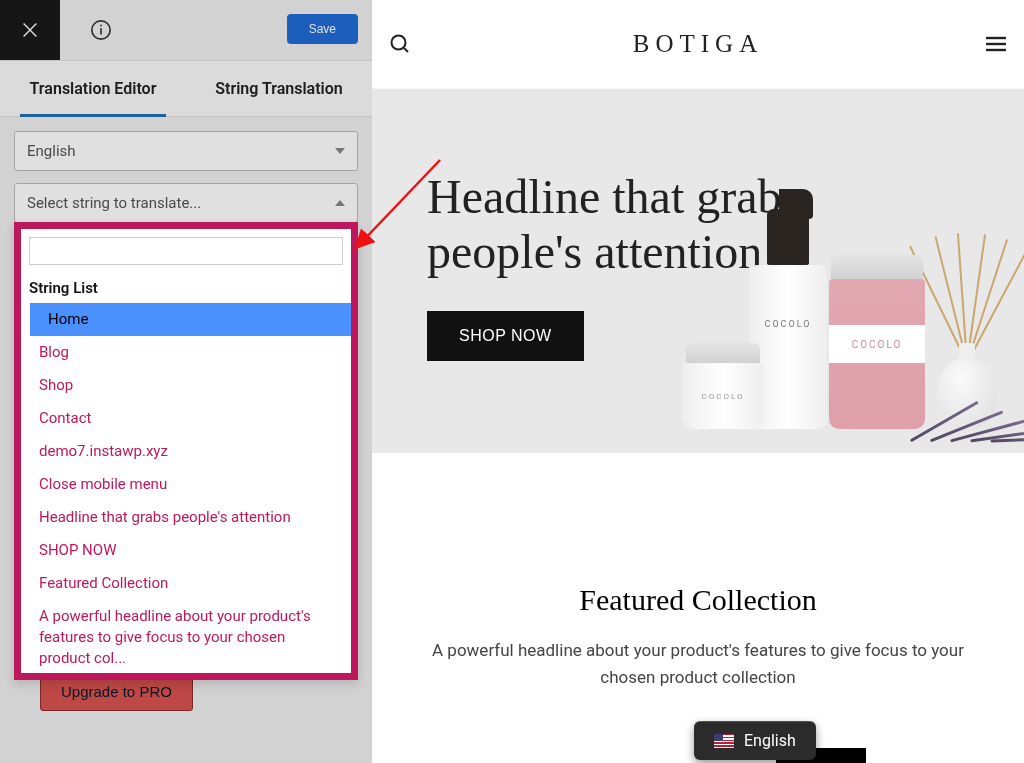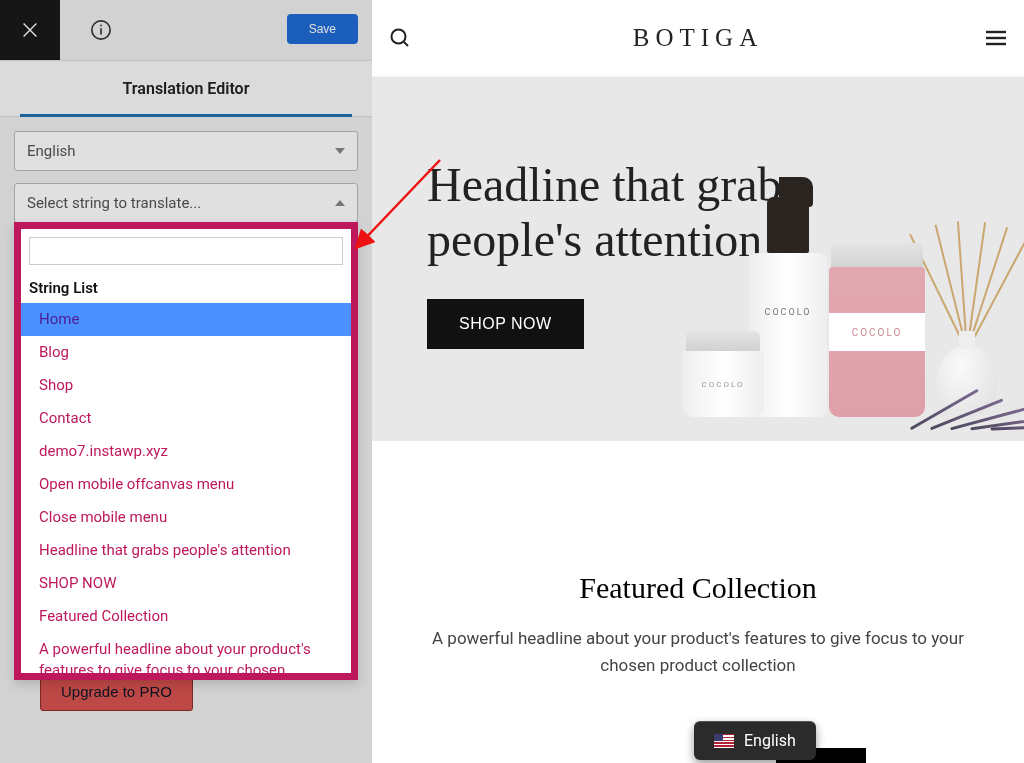--- a/index.html
+++ b/index.html
@@ -30,28 +30,28 @@
     
     
     .dropdown { position: absolute; left: 14px; top: 222px; width: 344px; background: #fff; border: 7px solid #be185d; z-index: 5; box-shadow: 0 4px 10px rgba(0,0,0,0.15); }
     .dropdown-search { width: calc(100% - 16px); margin: 8px; height: 28px; border: 1px solid #ccc; padding: 0 6px; font-size: 14px; }
     .dropdown-body { max-height: 400px; overflow-y: auto; position: relative; }
     .dropdown-body::-webkit-scrollbar { width: 14px; }
     .dropdown-body::-webkit-scrollbar-track { background: #f0f0f0; }
     .dropdown-body::-webkit-scrollbar-thumb { background: #bfbfbf; }
     .group-label { padding: 6px 8px; font-size: 15px; font-weight: 600; color: #111; }
     .option { padding: 6px 18px; font-size: 15px; color: #be185d; line-height: 1.4; cursor: pointer; }
-    .option.selected { background: #4a90ff; color: #4c1d95; }
+    .option.selected { background: #4a90ff; color: #000000; margin-left: 9px; }
     
     
     .arrow-annot { position: absolute; left: 340px; top: 154px; z-index: 6; pointer-events: none; }
     
     
     .right-panel { position: absolute; left: 372px; top: 0; right: 0; height: 763px; background: #fff; overflow: hidden; }
-    .site-header { display: flex; align-items: center; justify-content: space-between; padding: 0 16px; height: 76px; }
+    .site-header { display: flex; align-items: center; justify-content: space-between; padding: 0 16px; height: 88px; }
     .search-ico, .menu-ico { width: 24px; height: 24px; cursor: pointer; }
     .brand { font-size: 25px; font-weight: 500; letter-spacing: 6px; color: #222; font-family: Georgia, serif; }
     
     .hero { position: relative; height: 365px; background: #e8e8e8; border-top: 1px solid #f5f5f5; }
     .hero-headline { position: absolute; left: 55px; top: 80px; font-size: 48px; line-height: 1.15; color: #222; font-family: Georgia, serif; font-weight: 400; }
     .shop-btn { position: absolute; left: 55px; top: 222px; background: #111; color: #fff; border: none; padding: 16px 32px; font-size: 16px; letter-spacing: 0.5px; cursor: pointer; }
     
     
     .products { position: absolute; right: -20px; bottom: -10px; width: 380px; height: 330px; }
     .pump-bottle { position: absolute; left: 85px; bottom: 34px; width: 78px; height: 220px; }
@@ -102,20 +102,21 @@
           <circle cx="12" cy="12" r="10"></circle>
           <line x1="12" y1="10" x2="12" y2="17"></line>
           <circle cx="12" cy="7" r="1" fill="#333" stroke="none"></circle>
         </svg>
     </div>
     <button class="save-btn">Save</button>
   </div>
 
   <div class="tabs">
     <div class="tab active">Translation Editor</div>
+    <div class="tab">String Translation</div>
   </div>
 
   <div class="panel-body">
     <div class="select-box">
       <span>English</span>
       <span class="caret down"></span>
     </div>
     <div class="select-box">
       <span>Select string to translate...</span>
       <span class="caret up"></span>
@@ -129,21 +130,20 @@
 
 <div class="dropdown">
   <input class="dropdown-search" type="text" style="">
   <div class="dropdown-body">
     <div class="group-label">String List</div>
     <div class="option selected">Home</div>
     <div class="option">Blog</div>
     <div class="option">Shop</div>
     <div class="option">Contact</div>
     <div class="option">demo7.instawp.xyz</div>
-    <div class="option">Open mobile offcanvas menu</div>
     <div class="option">Close mobile menu</div>
     <div class="option">Headline that grabs people's attention</div>
     <div class="option">SHOP NOW</div>
     <div class="option">Featured Collection</div>
     <div class="option">A powerful headline about your product's features to give focus to your chosen product col...</div>
 
   </div>
 </div>
 
 <svg class="arrow-annot" width="110" height="110" viewBox="0 0 110 110">

